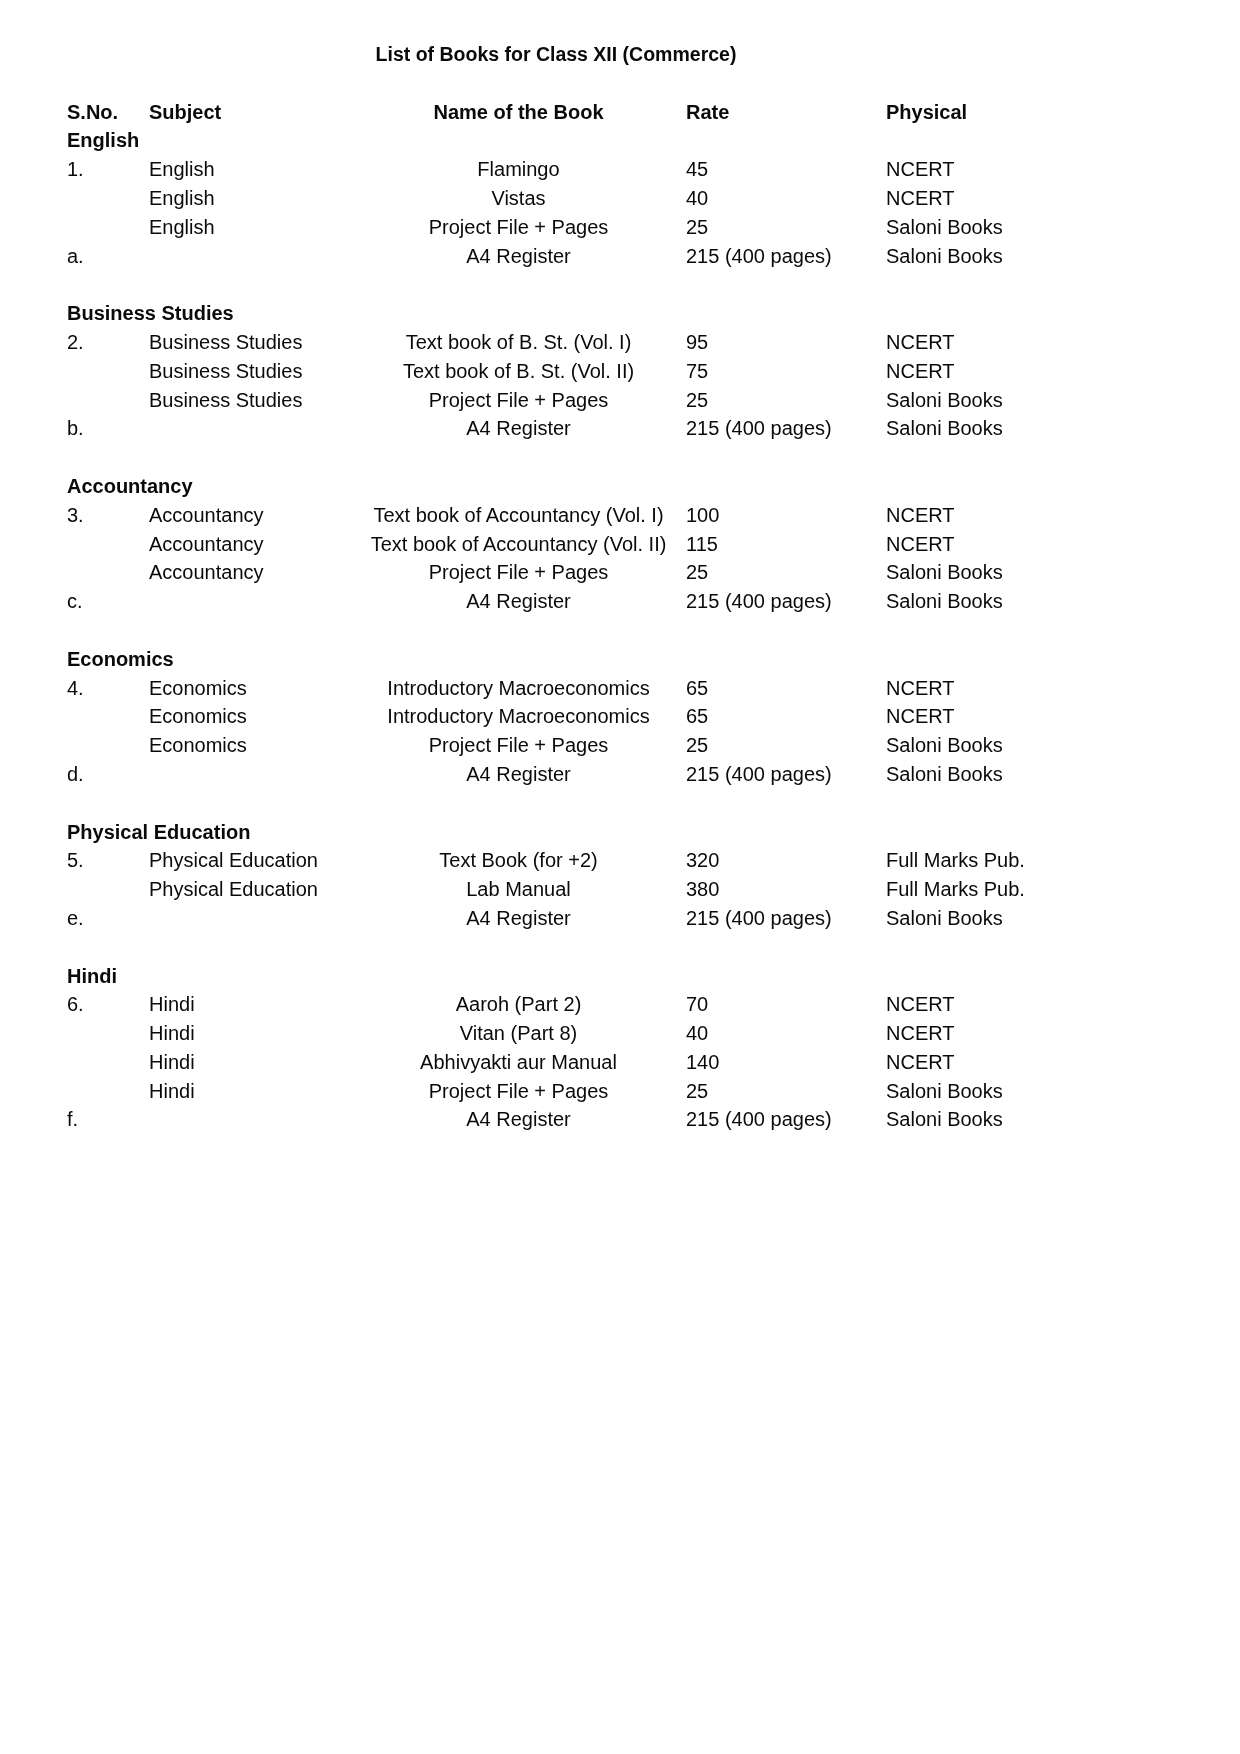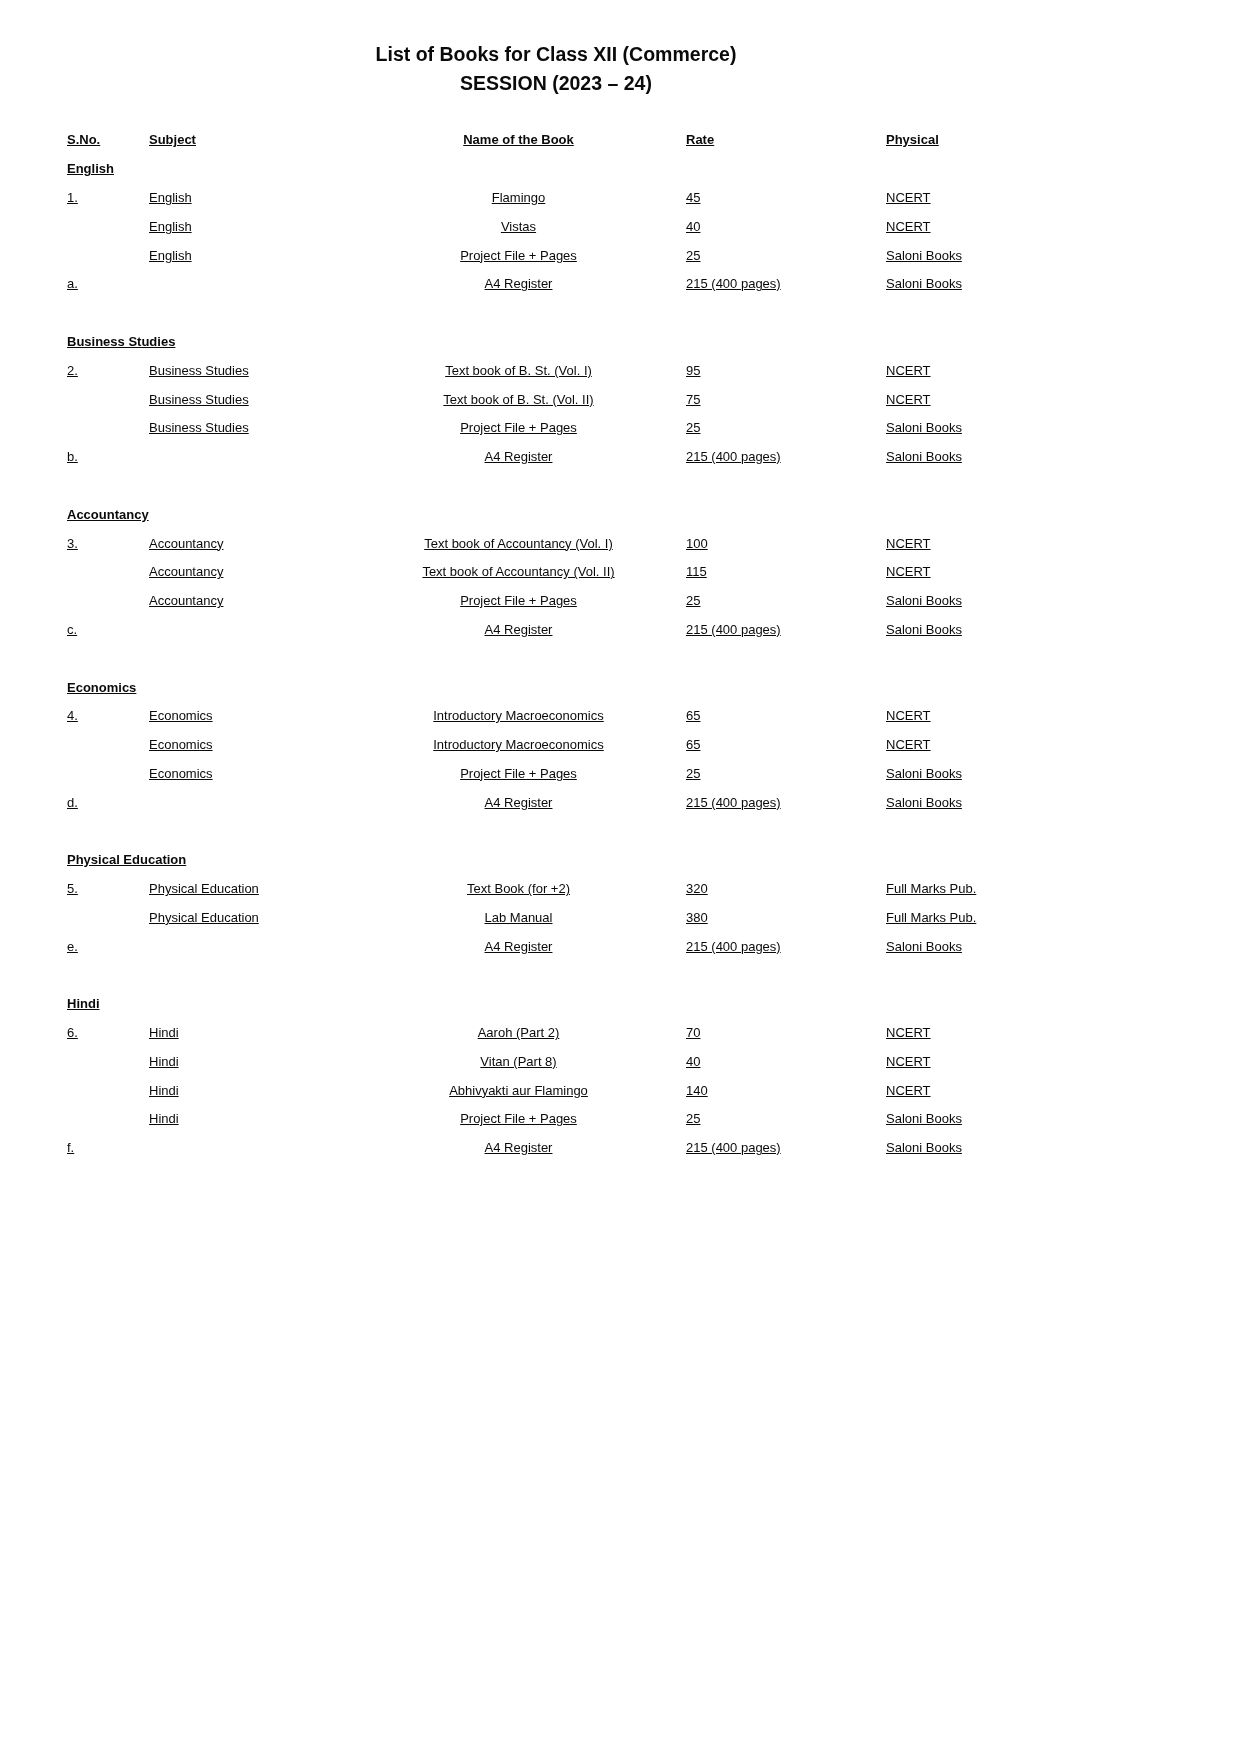--- a/index.html
+++ b/index.html
@@ -21,40 +21,38 @@
     font-weight:bold;
     font-size:19.5px;
     line-height:28.8px;
     margin-bottom:28.8px;
   }
   .doc-table{width:1100px;}
   .line{
     display:flex;
     height:28.8px;
     line-height:28.8px;
-    font-size:13px;
+    font-size:20px;
     white-space:nowrap;
-    text-decoration:underline;
   }
   .cell{flex:0 0 auto;overflow:visible;}
   .c1{width:68px;}
   .c2{width:202px;margin-left:14px;}
   .c3{width:335px;text-align:center;}
   .c4{width:200px;}
   .c5{flex:1 1 auto;}
   .header-line .cell{font-weight:bold;}
   .section-line{font-weight:bold;}
 </style>
 </head>
 <body>
 
 <div class="page">
   <div class="title-block">
     <div>List of Books for Class XII (Commerce)</div>
-    <div>SESSION (2023 – 24)</div>
   </div>
   <div class="doc-table" id="doc-table">
       <div class="line header-line">
         <div class="cell c1">S.No.</div>
         <div class="cell c2">Subject</div>
         <div class="cell c3">Name of the Book</div>
         <div class="cell c4">Rate</div>
         <div class="cell c5">Physical</div>
       </div>
       <div class="line section-line">English</div>
@@ -211,21 +209,21 @@
       <div class="line ">
         <div class="cell c1"></div>
         <div class="cell c2">Hindi</div>
         <div class="cell c3">Vitan (Part 8)</div>
         <div class="cell c4">40</div>
         <div class="cell c5">NCERT</div>
       </div>
       <div class="line ">
         <div class="cell c1"></div>
         <div class="cell c2">Hindi</div>
-        <div class="cell c3">Abhivyakti aur Flamingo</div>
+        <div class="cell c3">Abhivyakti aur Manual</div>
         <div class="cell c4">140</div>
         <div class="cell c5">NCERT</div>
       </div>
       <div class="line ">
         <div class="cell c1"></div>
         <div class="cell c2">Hindi</div>
         <div class="cell c3">Project File + Pages</div>
         <div class="cell c4">25</div>
         <div class="cell c5">Saloni Books</div>
       </div>

